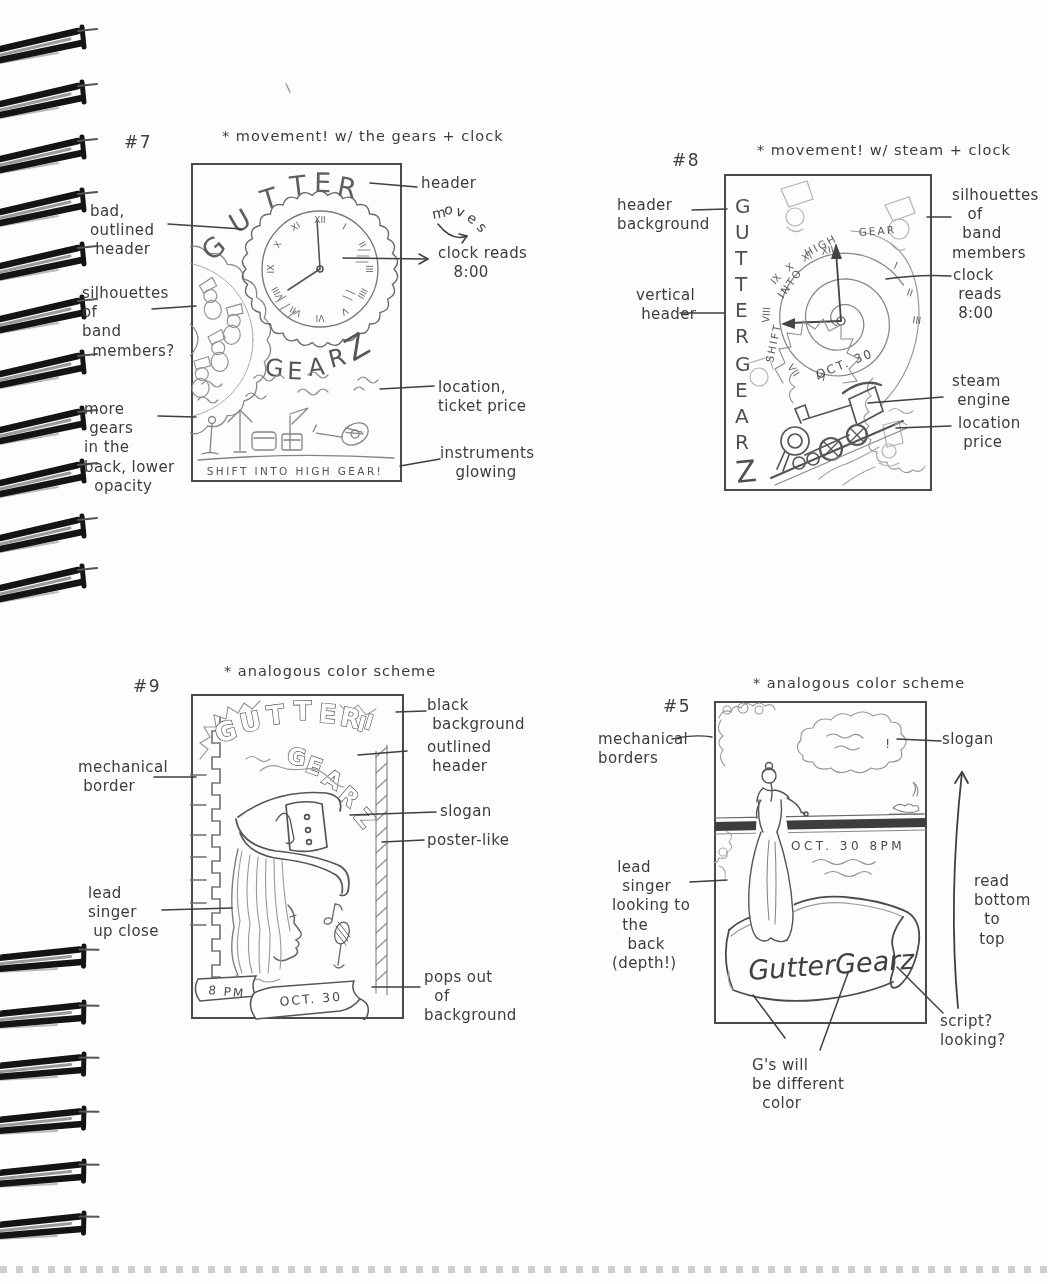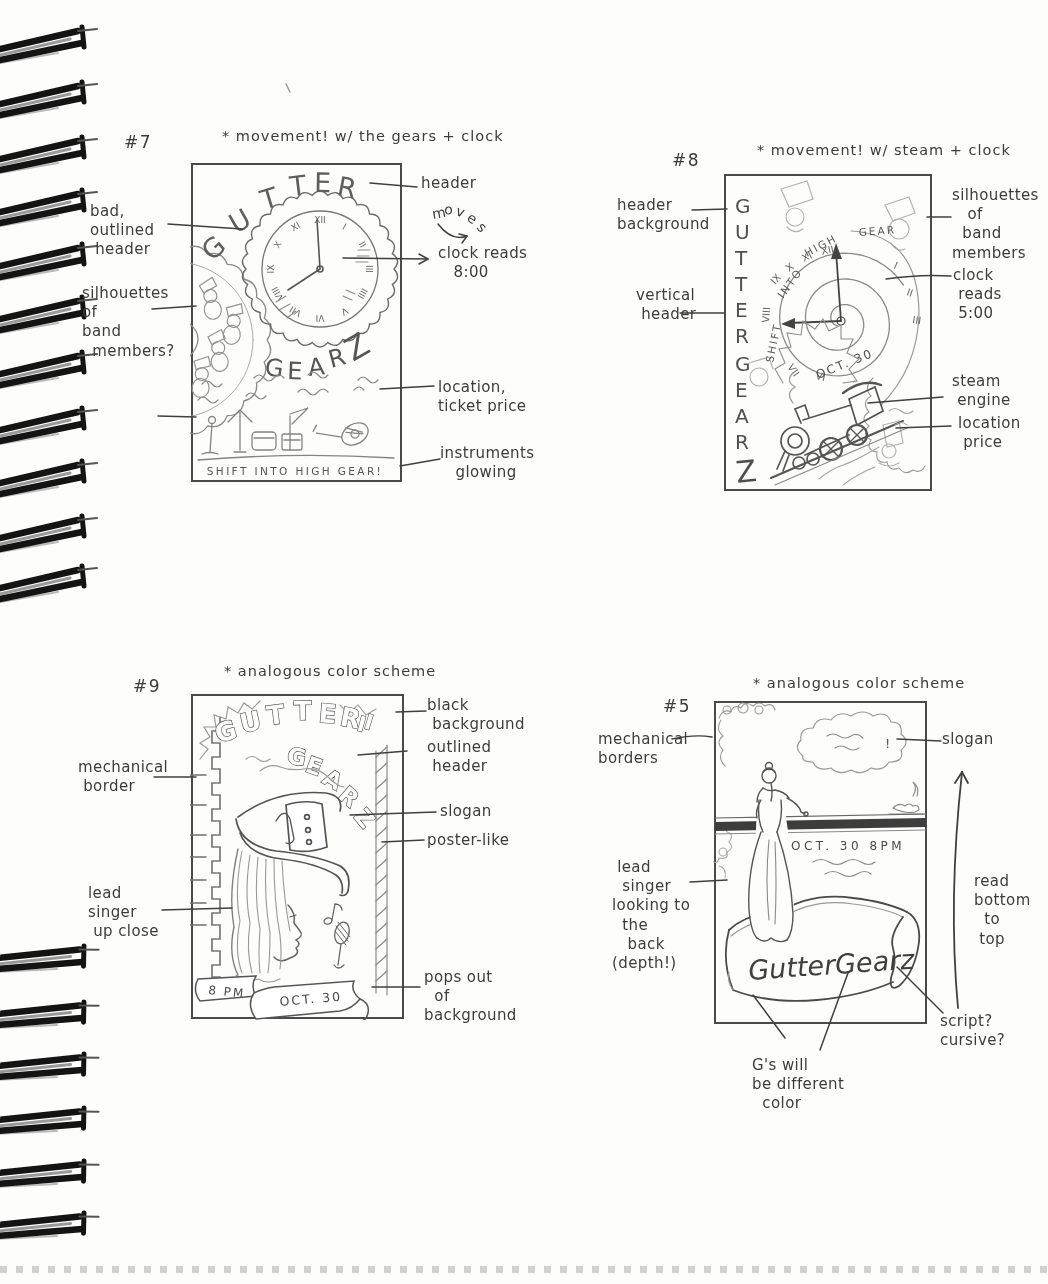--- a/index.html
+++ b/index.html
@@ -594,41 +594,46 @@
 
   <div class="lbl id" style="left:124px;top:132px">#7</div>
   <div class="lbl note" style="left:222px;top:127px">* movement! w/ the gears + clock</div>
   <div class="lbl" style="left:90px;top:202px">bad,
 outlined
  header</div>
   <div class="lbl" style="left:82px;top:284px">silhouettes
 of
 band
   members?</div>
+  <div class="lbl" style="left:84px;top:400px">more
+ gears
+in the
+back, lower
+  opacity</div>
   <div class="lbl" style="left:421px;top:174px">header</div>
   <div class="lbl" style="left:438px;top:244px">clock reads
    8:00</div>
   <div class="lbl" style="left:438px;top:378px">location,
 ticket price</div>
   <div class="lbl" style="left:440px;top:444px">instruments
    glowing</div>
 
   <div class="lbl id" style="left:672px;top:150px">#8</div>
   <div class="lbl note" style="left:757px;top:141px">* movement! w/ steam + clock</div>
   <div class="lbl" style="left:617px;top:196px">header
 background</div>
   <div class="lbl" style="left:636px;top:286px">vertical
  header</div>
   <div class="lbl" style="left:952px;top:186px">silhouettes
    of
   band
 members</div>
   <div class="lbl" style="left:953px;top:266px">clock
  reads
- 5:00</div>
+ 8:00</div>
   <div class="lbl" style="left:952px;top:372px">steam
  engine</div>
   <div class="lbl" style="left:958px;top:414px">location
  price</div>
 
   <div class="lbl id" style="left:133px;top:676px">#9</div>
   <div class="lbl note" style="left:224px;top:662px">* analogous color scheme</div>
   <div class="lbl" style="left:78px;top:758px">mechanical
  border</div>
   <div class="lbl" style="left:88px;top:884px">lead
@@ -653,18 +658,18 @@
 looking to
   the
    back
 (depth!)</div>
   <div class="lbl" style="left:942px;top:730px">slogan</div>
   <div class="lbl" style="left:974px;top:872px">read
 bottom
   to
  top</div>
   <div class="lbl" style="left:940px;top:1012px">script?
-cursive?</div>
+looking?</div>
   <div class="lbl" style="left:752px;top:1056px">G's will
 be different
   color</div>
 
 </div>
 
 </body></html>

